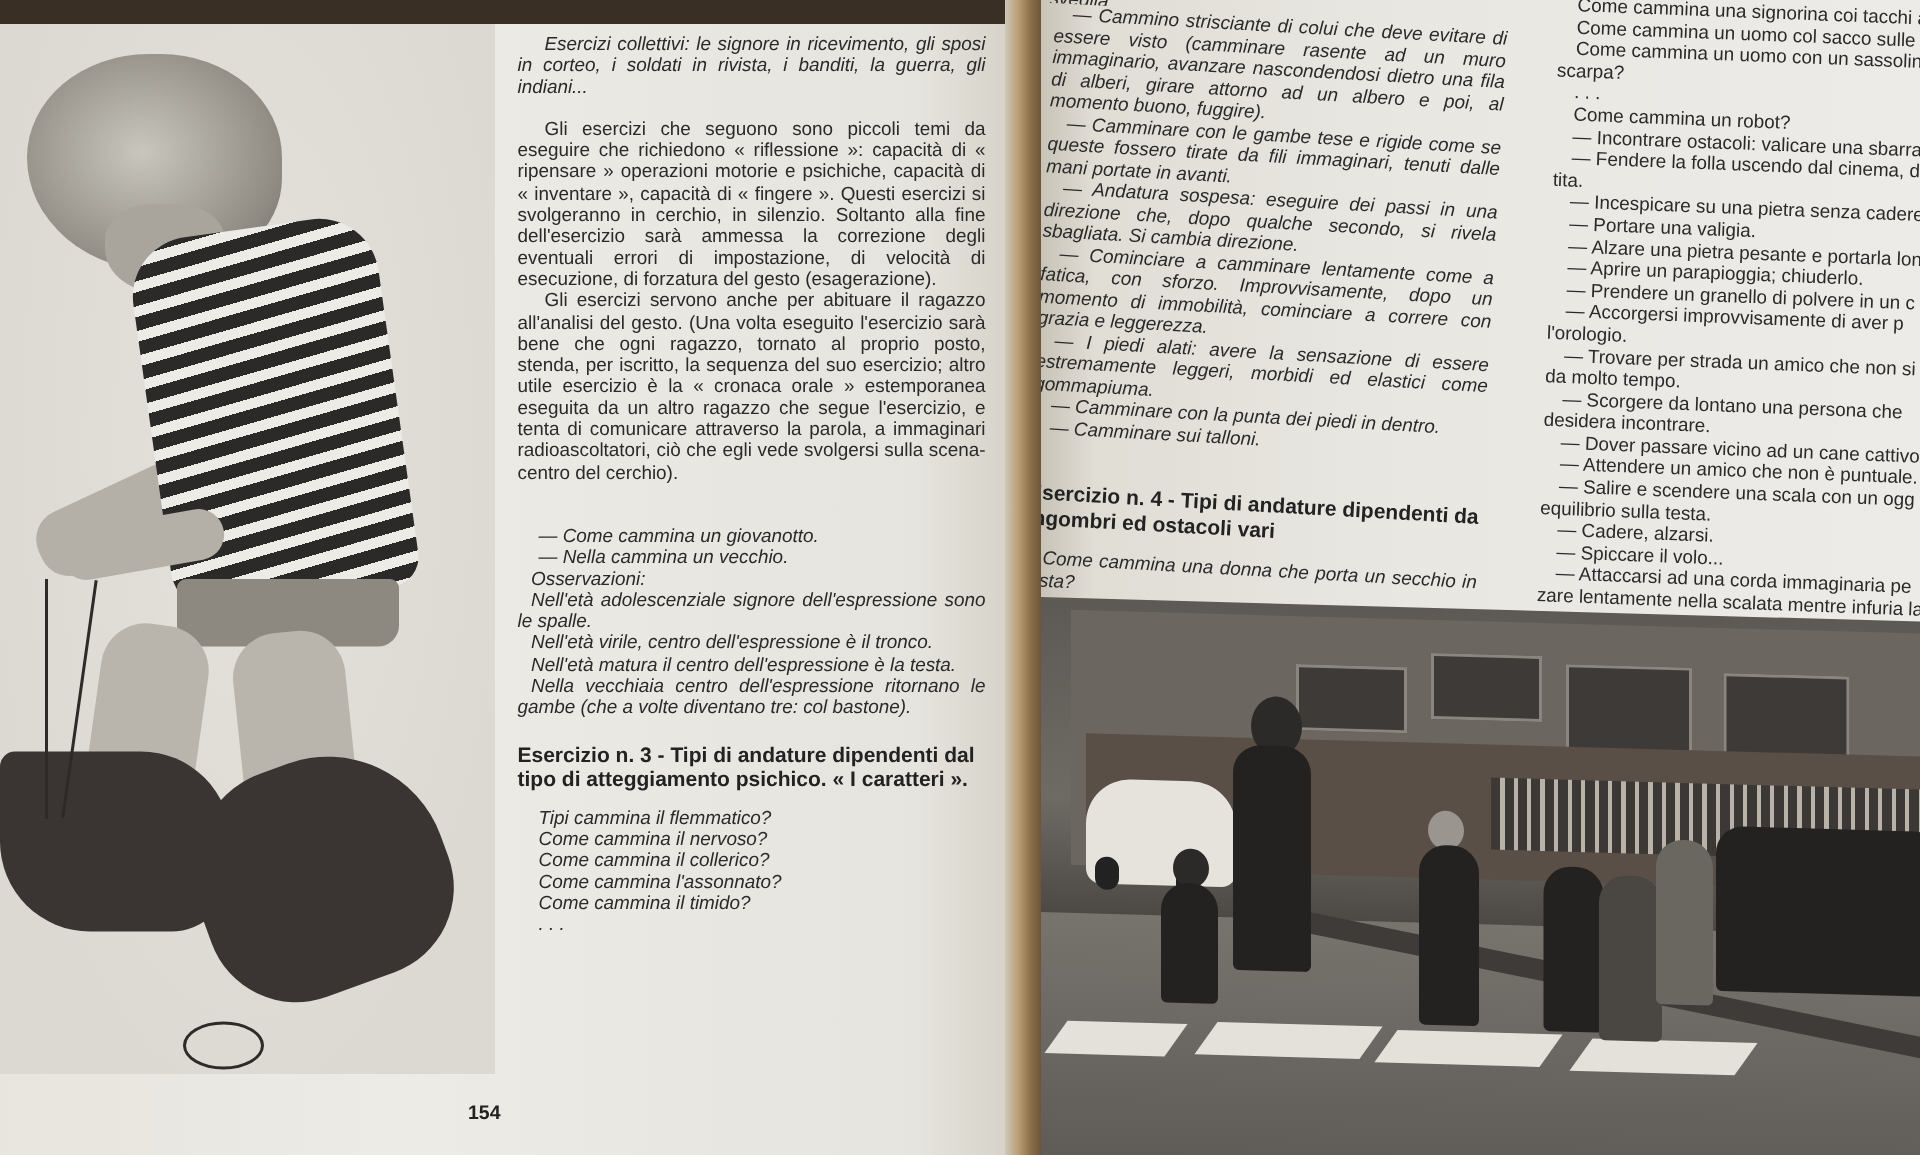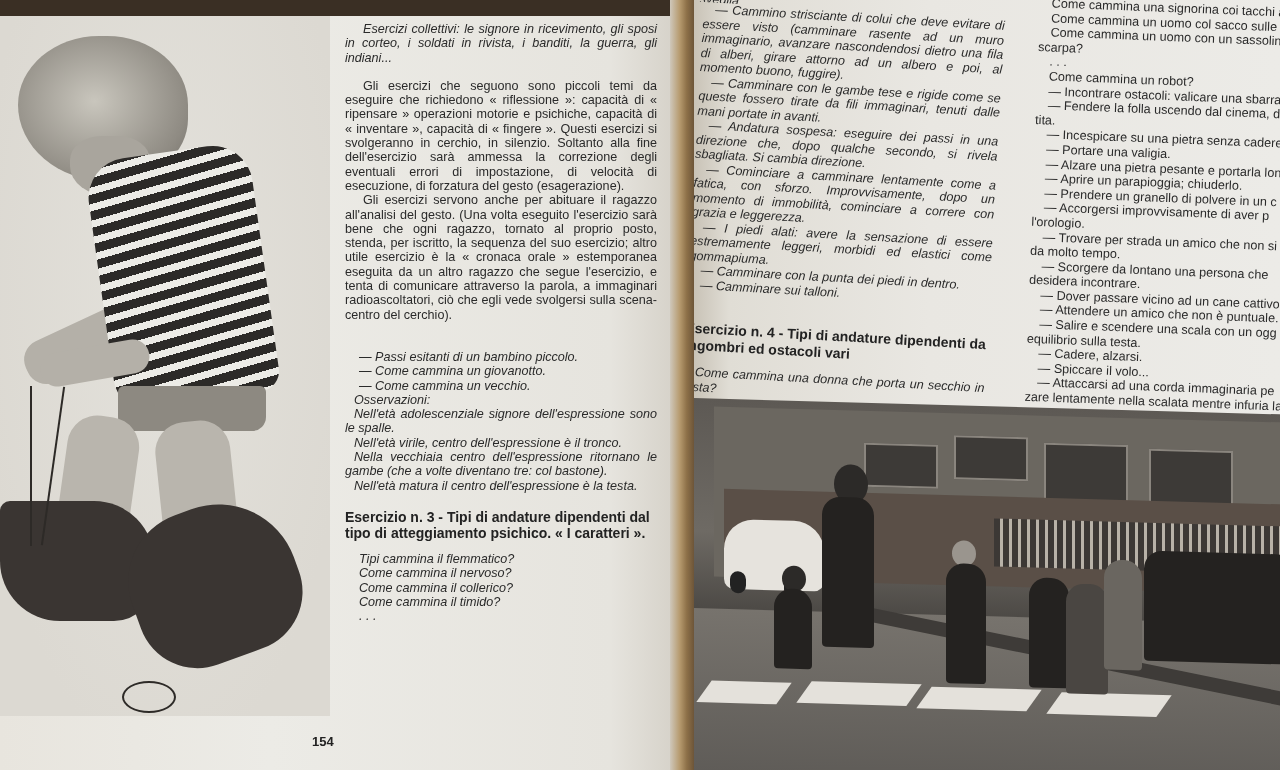--- a/index.html
+++ b/index.html
@@ -126,34 +126,34 @@
       <div class="lace" style="left:122px;top:665px;width:50px;height:28px;border-radius:50%;"></div>
     </div>
 
     <div class="left-text">
       <p class="indent it">Esercizi collettivi: le signore in ricevimento, gli sposi in corteo, i soldati in rivista, i banditi, la guerra, gli indiani...</p>
       <div class="gap"></div>
       <p class="indent">Gli esercizi che seguono sono piccoli temi da eseguire che richiedono « riflessione »: capacità di « ripensare » operazioni motorie e psichiche, capacità di « inventare », capacità di « fingere ». Questi esercizi si svolgeranno in cerchio, in silenzio. Soltanto alla fine dell'esercizio sarà ammessa la correzione degli eventuali errori di impostazione, di velocità di esecuzione, di forzatura del gesto (esagerazione).</p>
       <p class="indent">Gli esercizi servono anche per abituare il ragazzo all'analisi del gesto. (Una volta eseguito l'esercizio sarà bene che ogni ragazzo, tornato al proprio posto, stenda, per iscritto, la sequenza del suo esercizio; altro utile esercizio è la « cronaca orale » estemporanea eseguita da un altro ragazzo che segue l'esercizio, e tenta di comunicare attraverso la parola, a immaginari radioascoltatori, ciò che egli vede svolgersi sulla scena-centro del cerchio).</p>
       <div class="gap" style="height:18px"></div>
       <div style="height:10px"></div>
-      <p class="list-line">— Passi esitanti di un bambino piccolo.</p>
       <p class="list-line">— Come cammina un giovanotto.</p>
-      <p class="list-line">— Come cammina un vecchio.</p>
+      <p class="list-line">— Nella cammina un vecchio.</p>
       <p class="list-line" style="padding-left:9px">Osservazioni:</p>
       <p class="indent it" style="text-indent:9px">Nell'età adolescenziale signore dell'espressione sono le spalle.</p>
       <p class="indent it" style="text-indent:9px">Nell'età virile, centro dell'espressione è il tronco.</p>
+      <p class="indent it" style="text-indent:9px">Nell'età matura il centro dell'espressione è la testa.</p>
       <p class="indent it" style="text-indent:9px">Nella vecchiaia centro dell'espressione ritornano le gambe (che a volte diventano tre: col bastone).</p>
-      <p class="indent it" style="text-indent:9px">Nell'età matura il centro dell'espressione è la testa.</p>
       <div class="gap" style="height:16px"></div>
       <p class="h2">Esercizio n. 3 - Tipi di andature dipendenti dal tipo di atteggiamento psichico. « I caratteri ».</p>
       <div style="height:10px"></div>
       <p class="q-line">Tipi cammina il flemmatico?</p>
       <p class="q-line">Come cammina il nervoso?</p>
       <p class="q-line">Come cammina il collerico?</p>
+      <p class="q-line">Come cammina l'assonnato?</p>
       <p class="q-line">Come cammina il timido?</p>
       <p class="q-line">. . .</p>
     </div>
 
     <div class="page-number">154</div>
   </div>
 
   <div class="gutter"></div>
 
   <div class="page-right">

